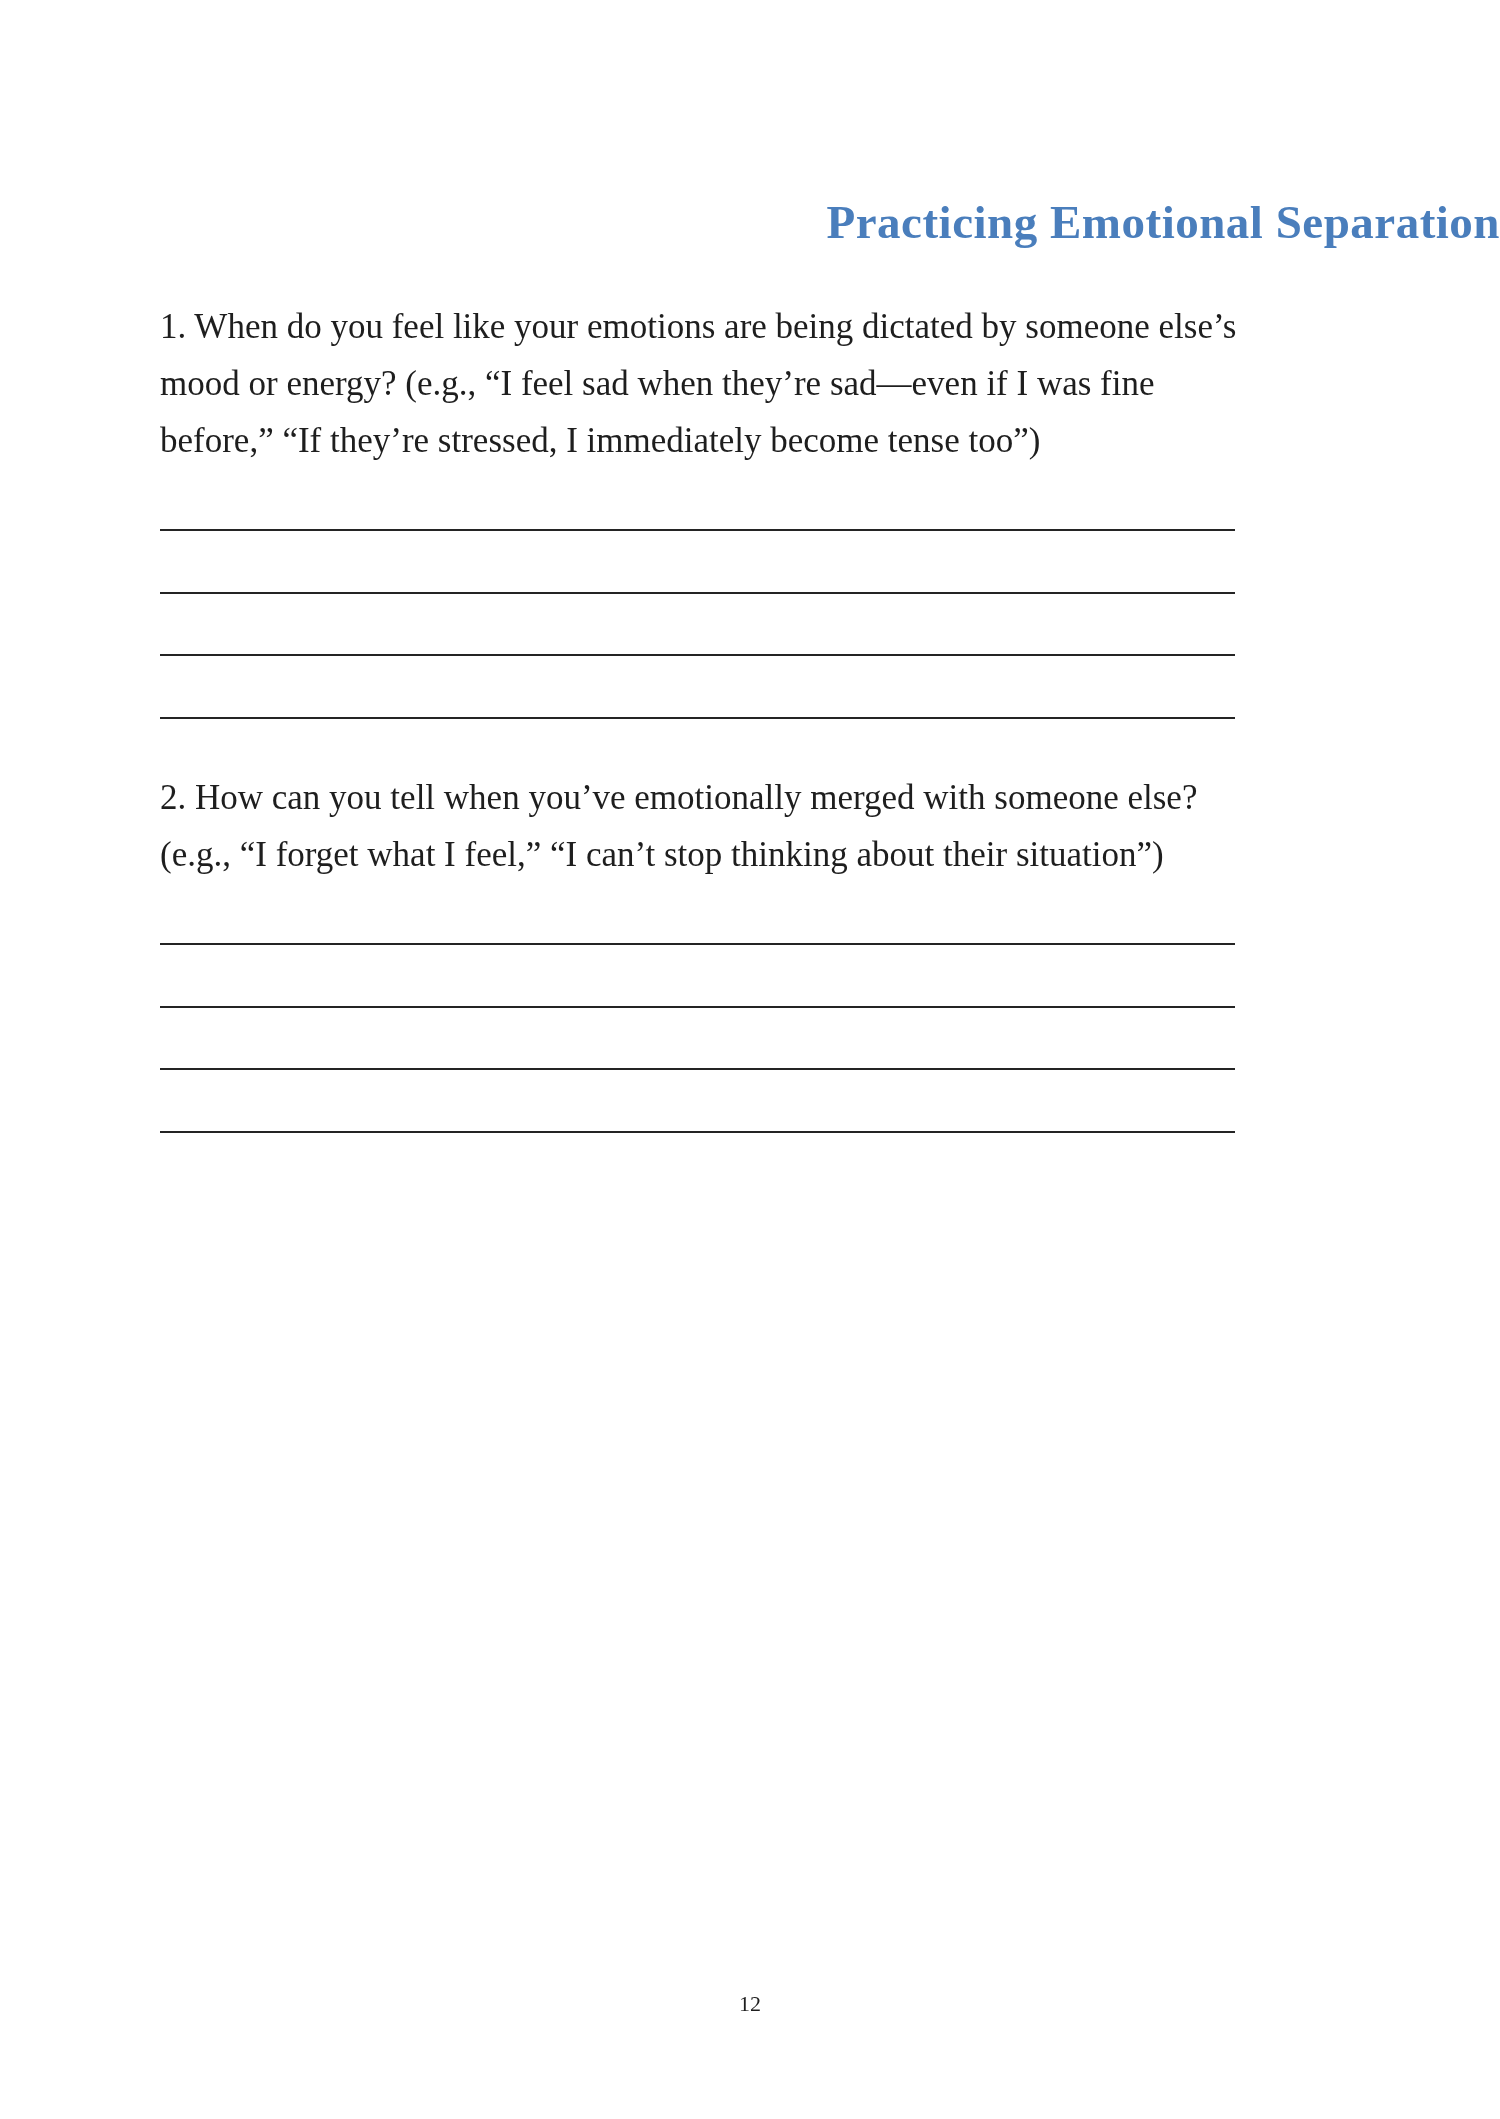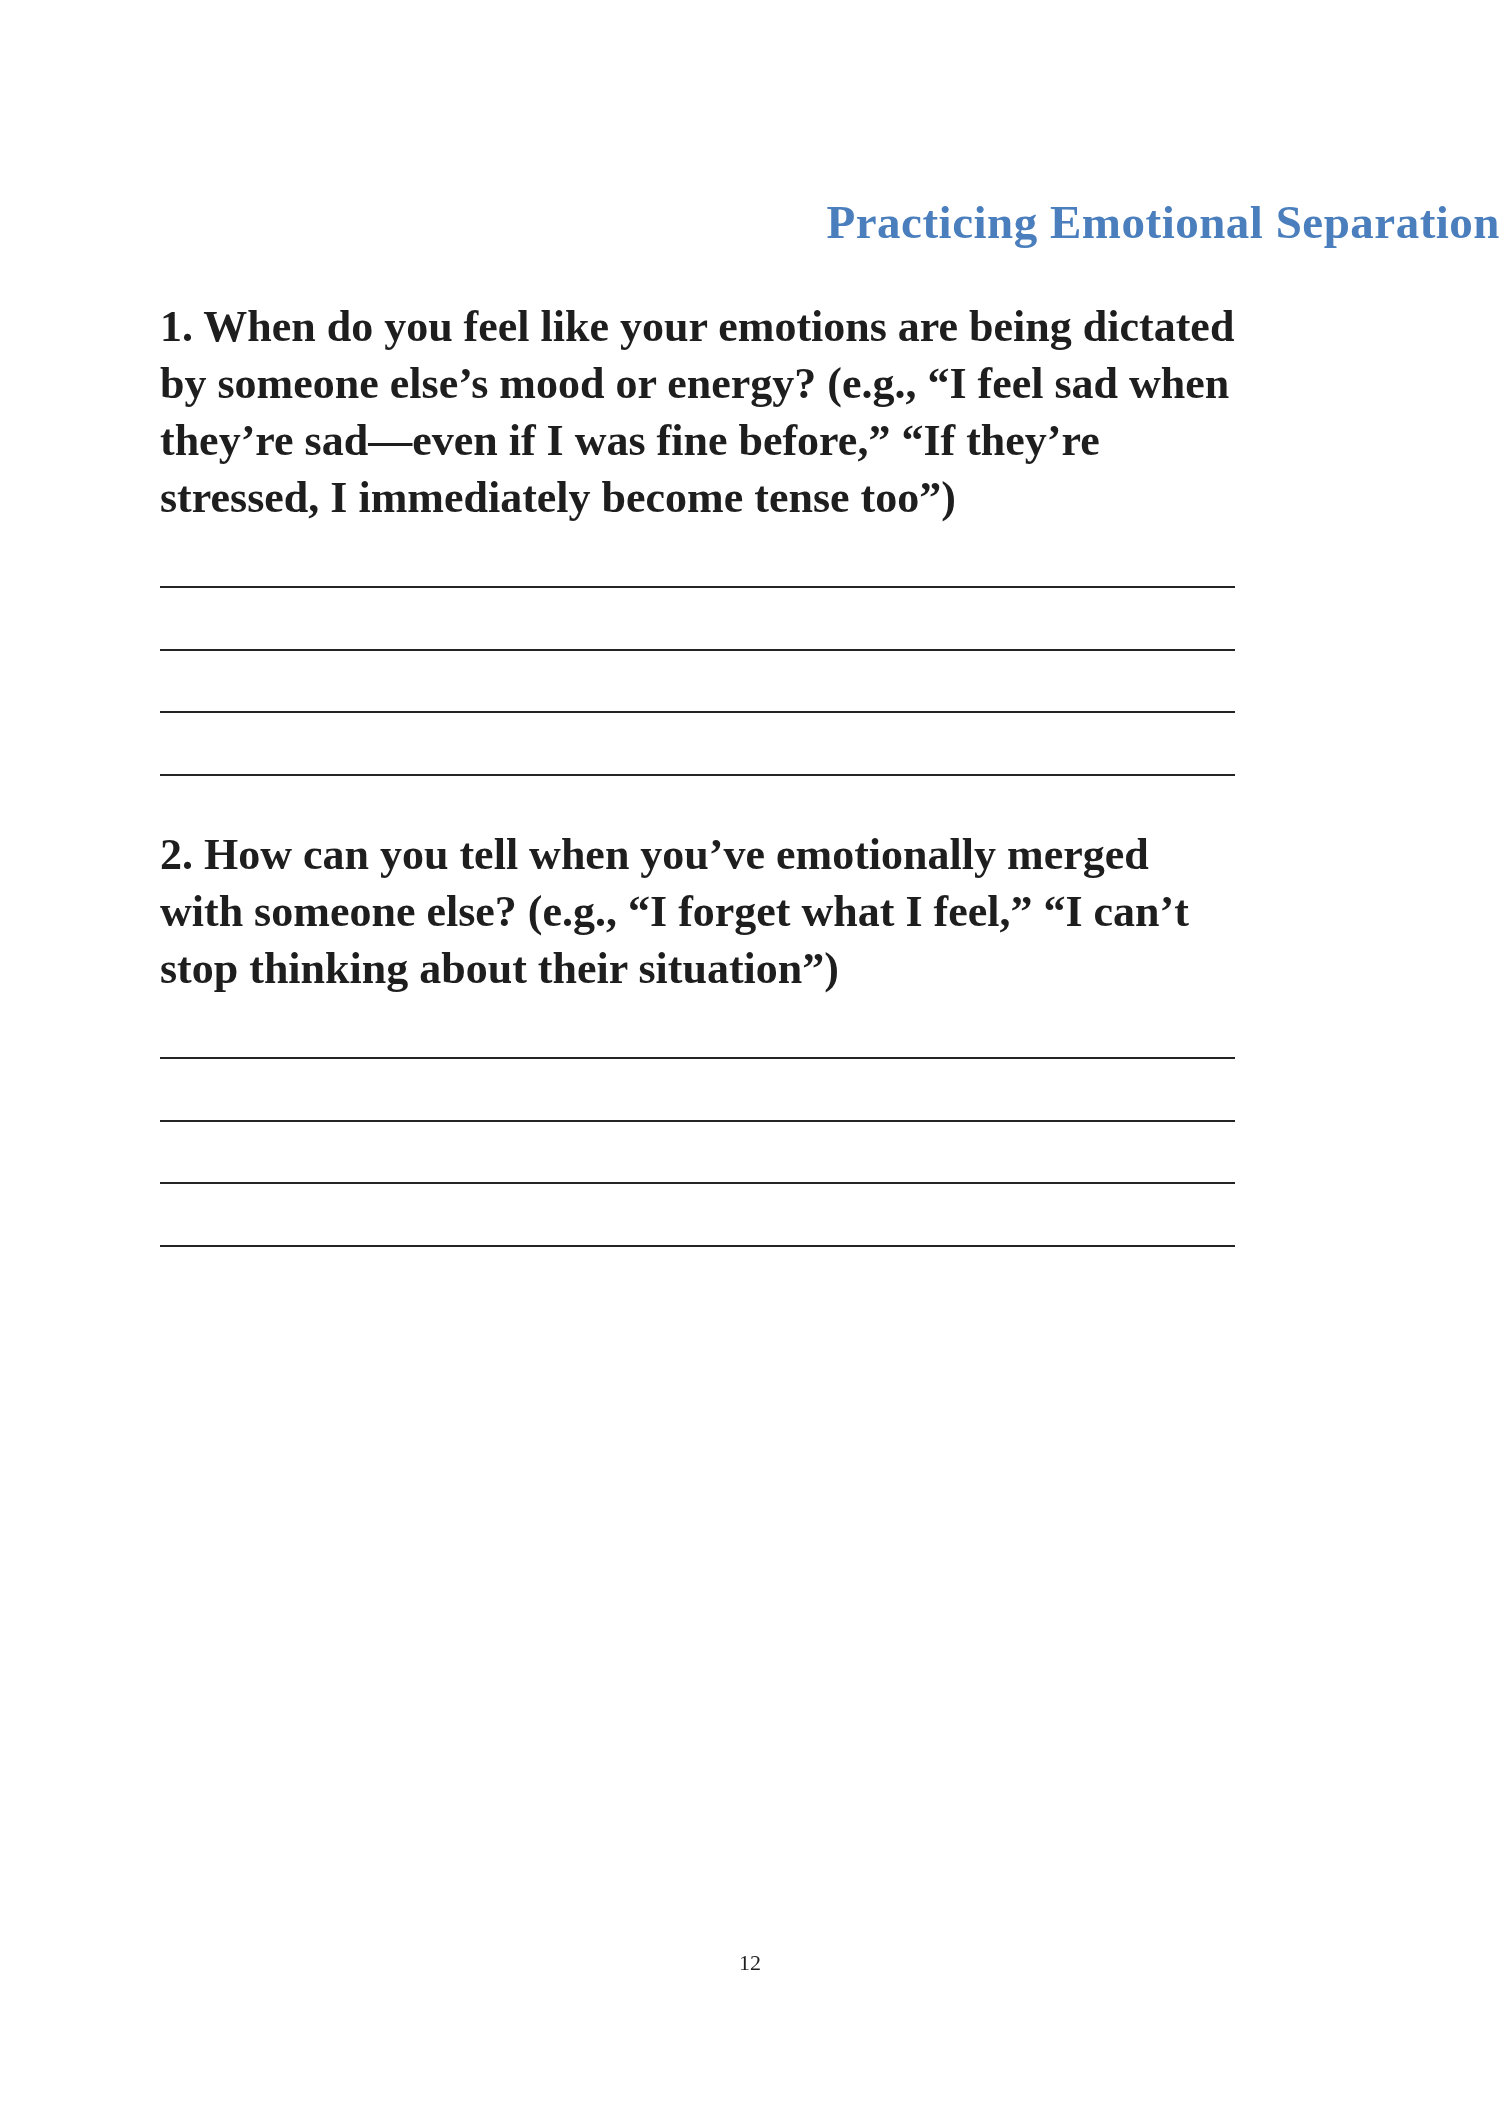--- a/index.html
+++ b/index.html
@@ -30,41 +30,40 @@
     letter-spacing: 0.5px;
   }
   .content {
     margin-left: 160px;
     width: 1078px;
   }
   .question {
     margin-bottom: 50px;
   }
   .question-text {
-    font-size: 44px;
+    font-size: 35px;
     line-height: 57px;
     text-align: left;
-    font-weight: bold;
   }
   .answer-lines {
     width: 1075px;
   }
   .answer-line {
     border-bottom: 2px solid #242424;
     height: 0;
   }
   .answer-line.first {
     margin-top: 60px;
   }
   .answer-line.second {
     margin-top: 61px;
   }
   .page-number {
     position: absolute;
-    top: 1950px;
+    top: 1991px;
     left: 0;
     width: 100%;
     text-align: center;
     font-size: 22px;
     color: #1e1e1e;
   }
 </style>
 </head>
 <body>
 

